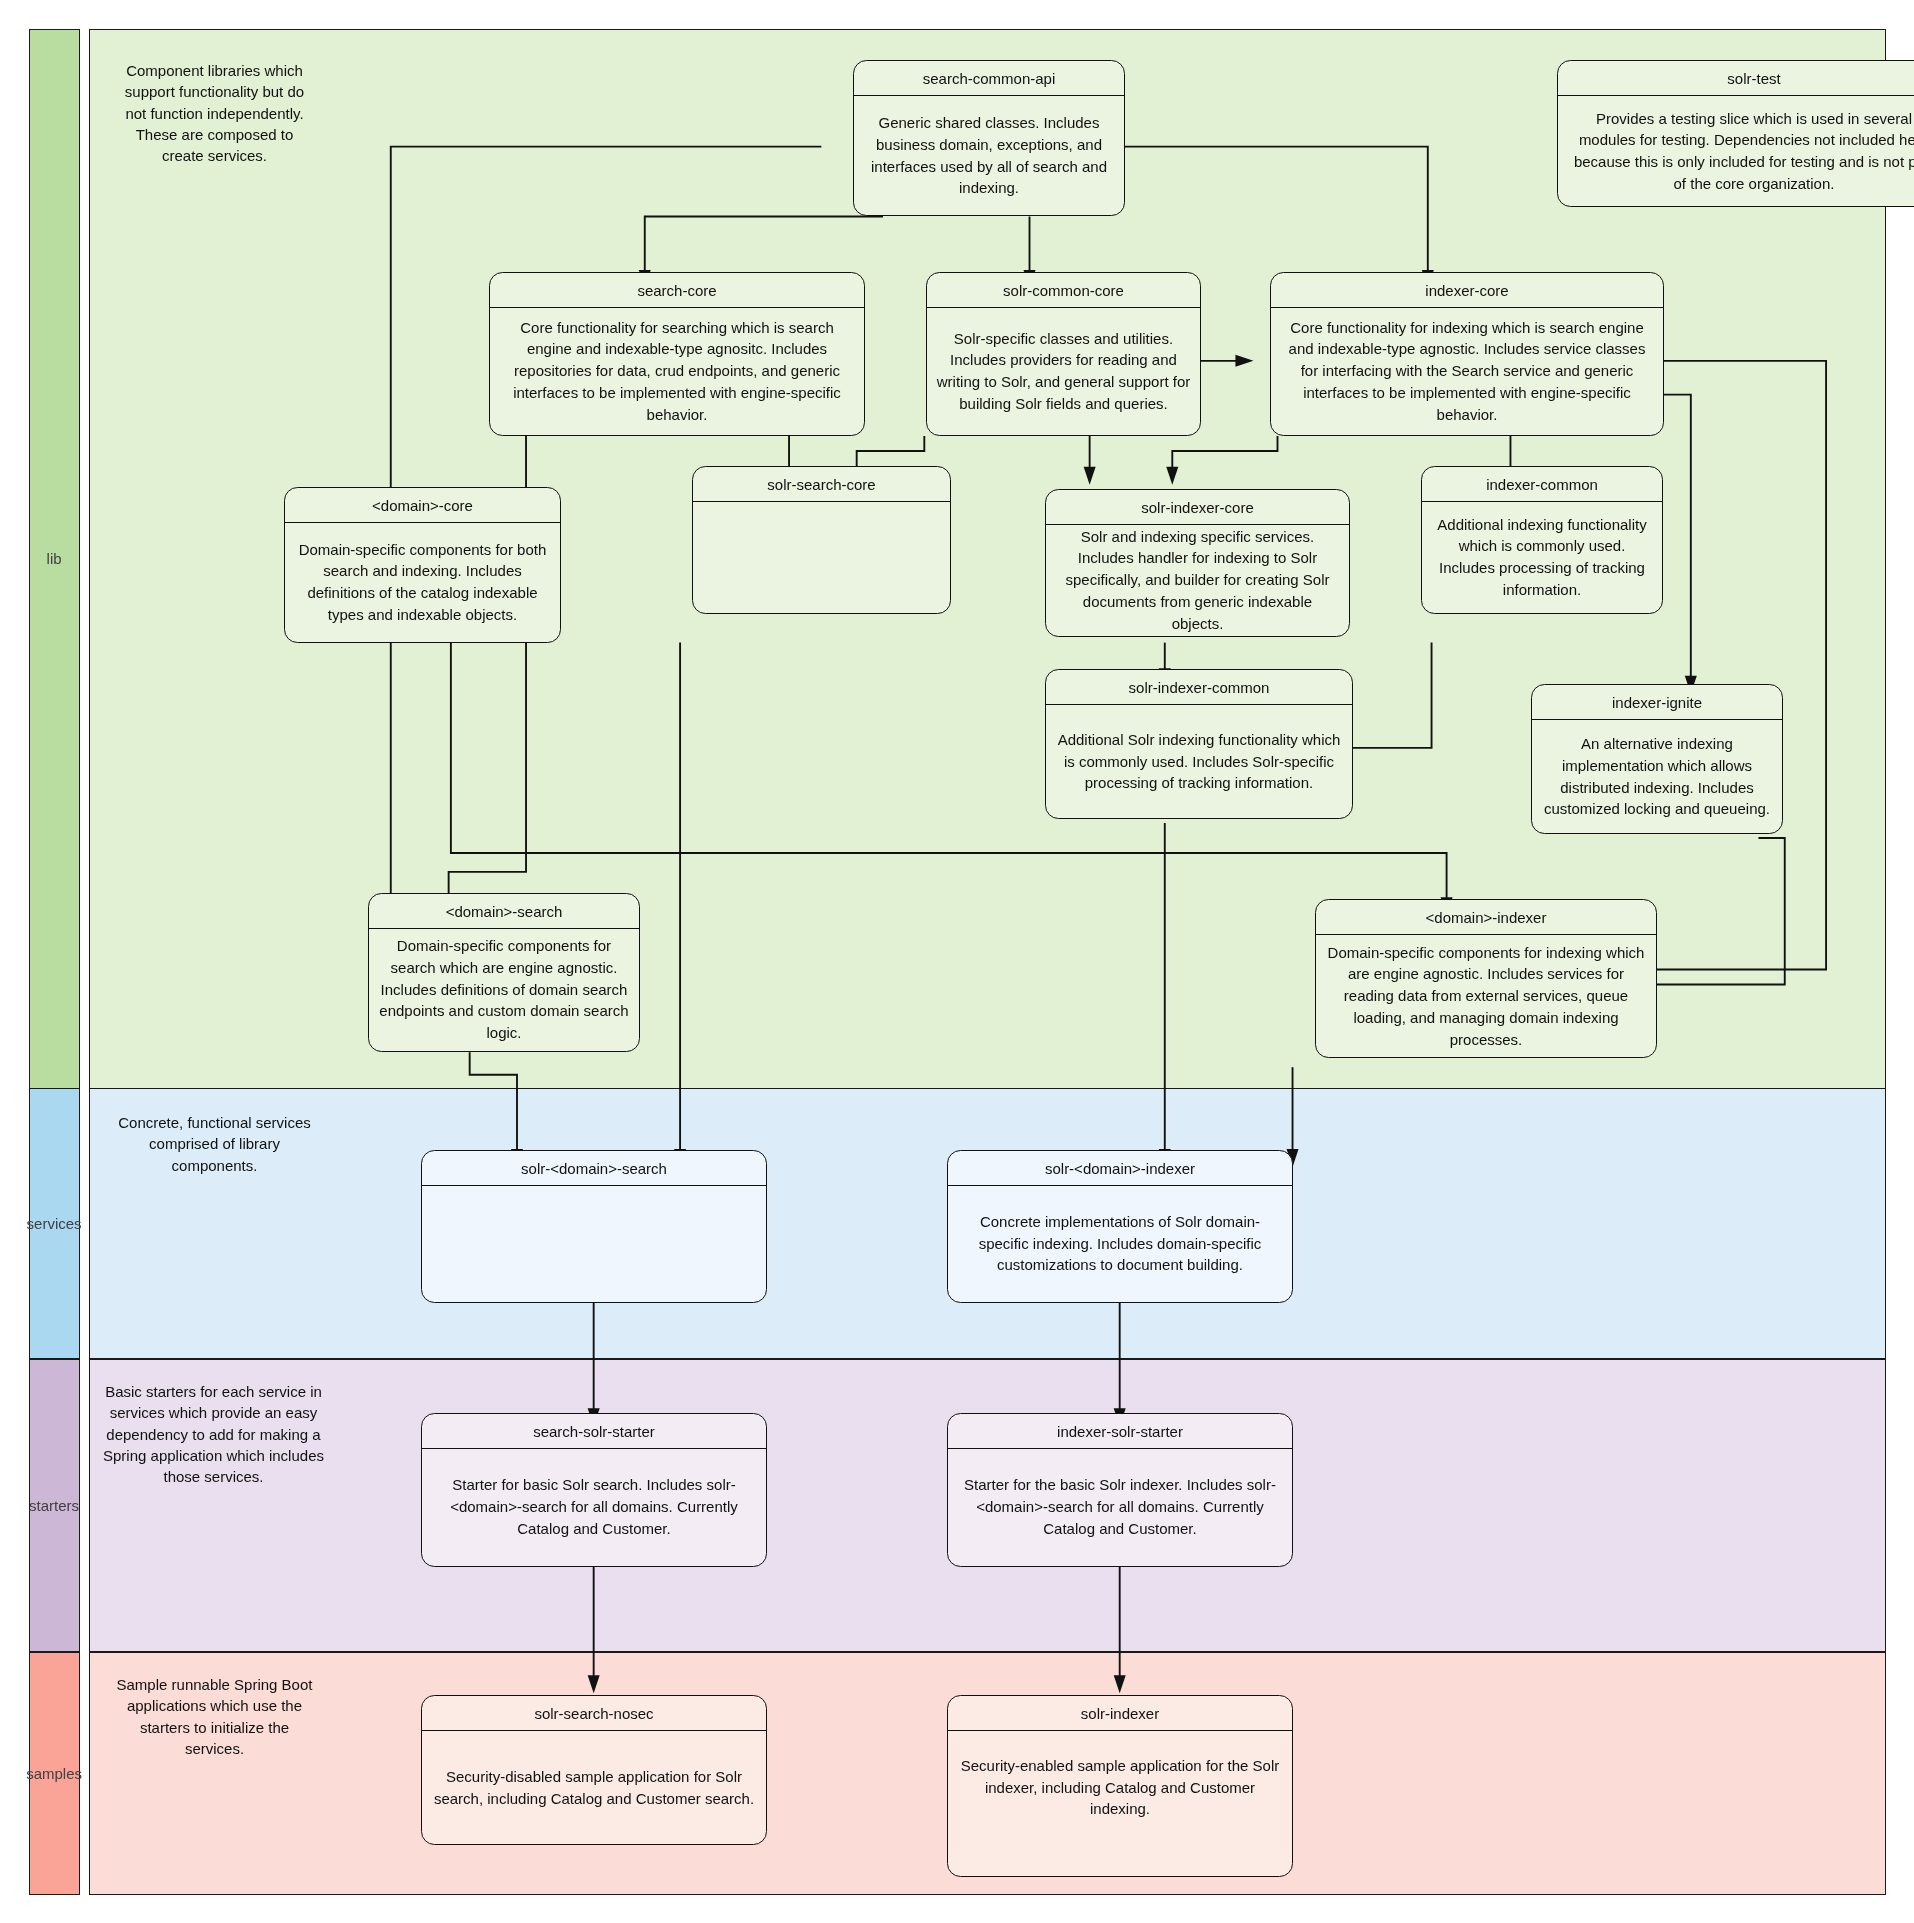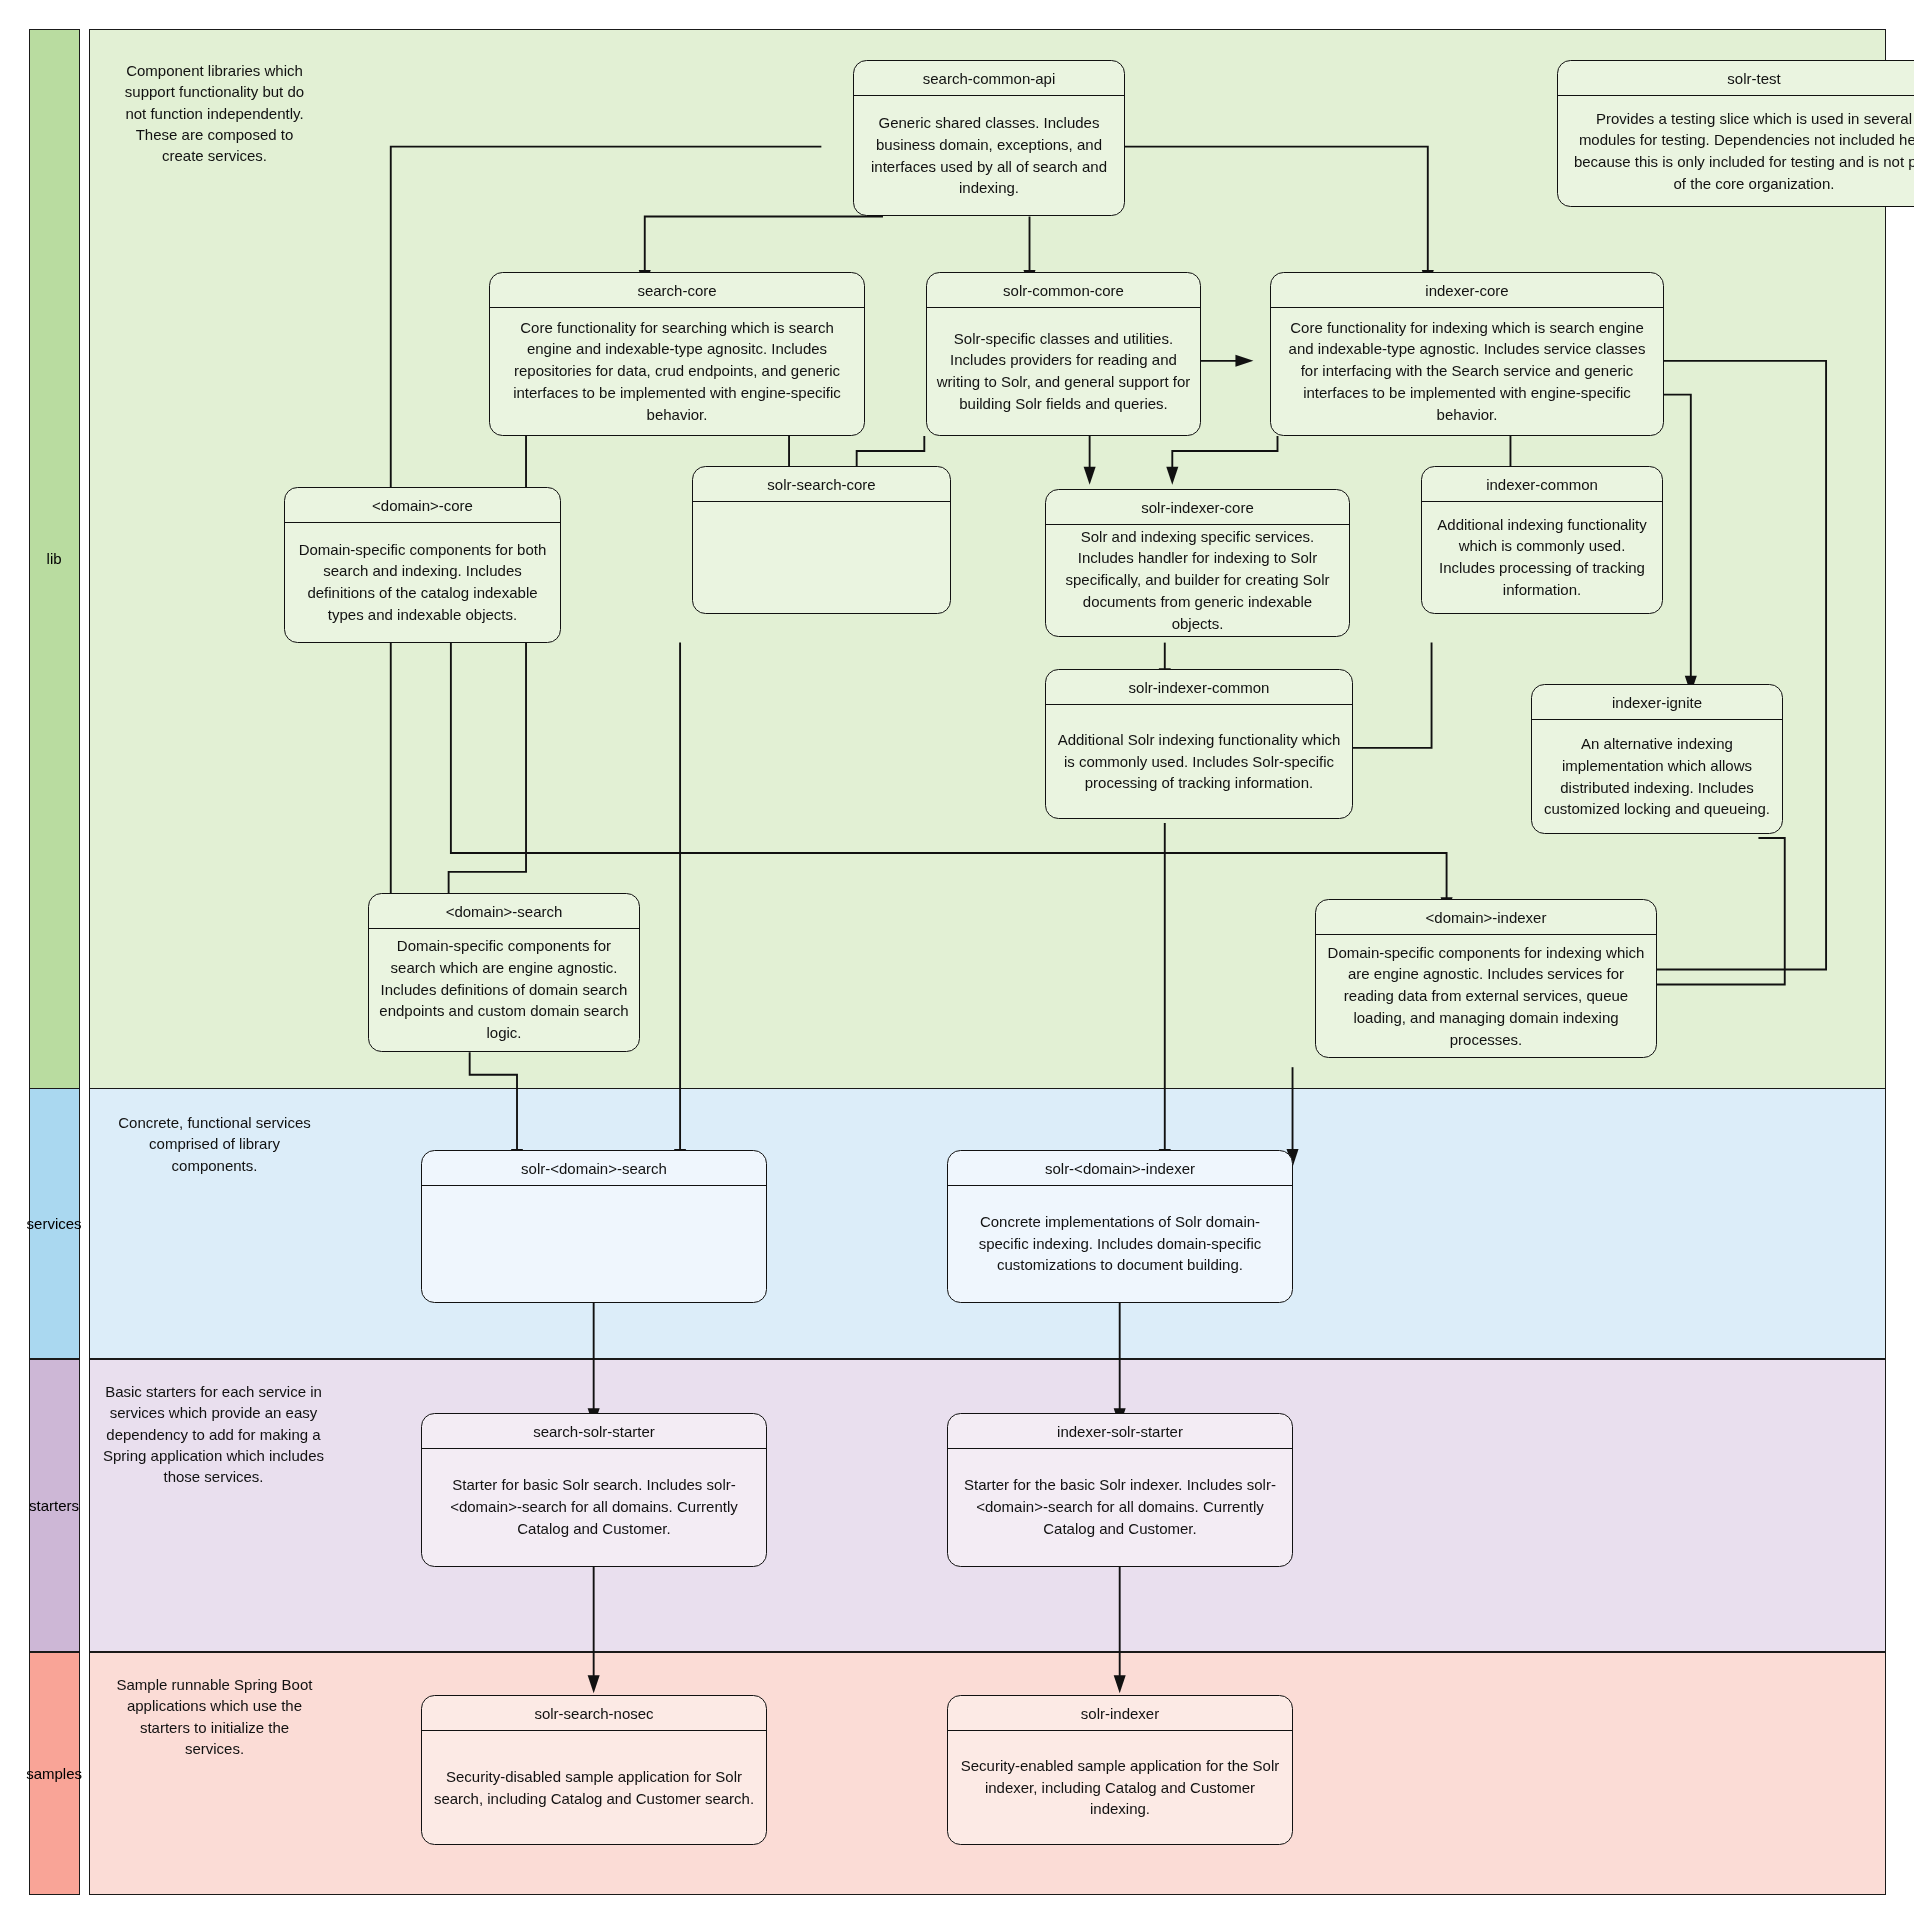--- a/index.html
+++ b/index.html
@@ -1,19 +1,19 @@
 <!DOCTYPE html>
 <html style="font-size:12px"><head>
 <meta charset="utf-8">
 <style>
   html,body{margin:0;padding:0;background:#ffffff;}
   body{font-family:"Liberation Sans",sans-serif;}
   #canvas{position:relative;width:1914px;height:1924px;background:#ffffff;overflow:hidden;}
   .band-label{position:absolute;left:28.6px;width:51px;border:1.5px solid #1a1a1a;box-sizing:border-box;
-              display:flex;align-items:center;justify-content:center;font-size:15px;color:#000000;}
+              display:flex;align-items:center;justify-content:center;font-size:15px;color:#404040;}
   .band-body{position:absolute;left:89px;width:1797px;border:1.5px solid #1a1a1a;box-sizing:border-box;}
 
   .lane-lib .band-label{background:#b9dca0;}
   .lane-lib .band-body{background:#e2f0d4;}
   .lane-services .band-label{background:#aad8f0;}
   .lane-services .band-body{background:#dcedf9;}
   .lane-starters .band-label{background:#cdb7d6;}
   .lane-starters .band-body{background:#e9dfee;}
   .lane-samples .band-label{background:#f9a497;}
   .lane-samples .band-body{background:#fbdcd6;}
@@ -228,19 +228,19 @@
   <div class="node n-starters" style="left:947px;top:1413px;width:346px;height:154px;">
     <div class="title">indexer-solr-starter</div>
     <div class="body" style="height:116px;">Starter for the basic Solr indexer. Includes solr-&lt;domain&gt;-search for all domains. Currently Catalog and Customer.</div>
   </div>
 
   <div class="node n-samples" style="left:421px;top:1695px;width:346px;height:150px;">
     <div class="title">solr-search-nosec</div>
     <div class="body" style="height:113px;">Security-disabled sample application for Solr search, including Catalog and Customer search.</div>
   </div>
 
-  <div class="node n-samples" style="left:947px;top:1695px;width:346px;height:150px;">
+  <div class="node n-samples" style="left:947px;top:1695px;width:346px;height:182px;">
     <div class="title">solr-indexer</div>
     <div class="body" style="height:113px;">Security-enabled sample application for the Solr indexer, including Catalog and Customer indexing.</div>
   </div>
 
 </div>
 
 
 </body></html>

